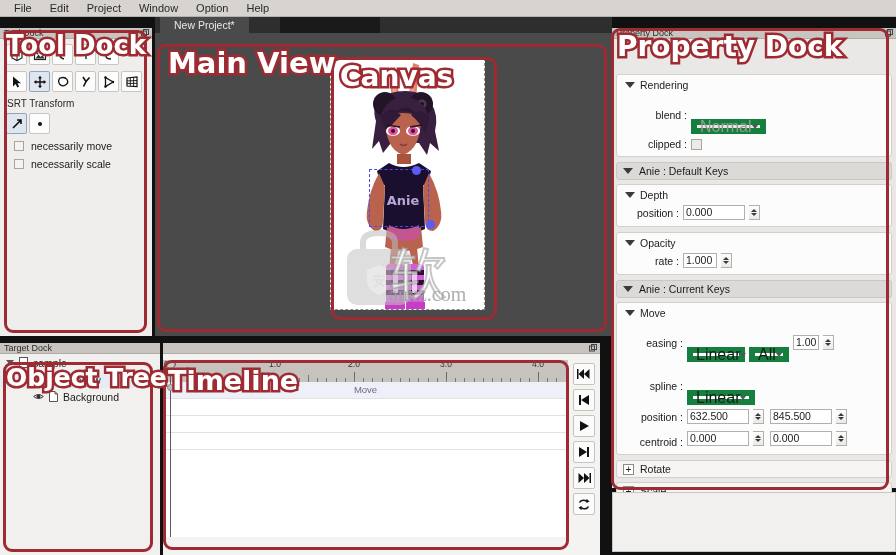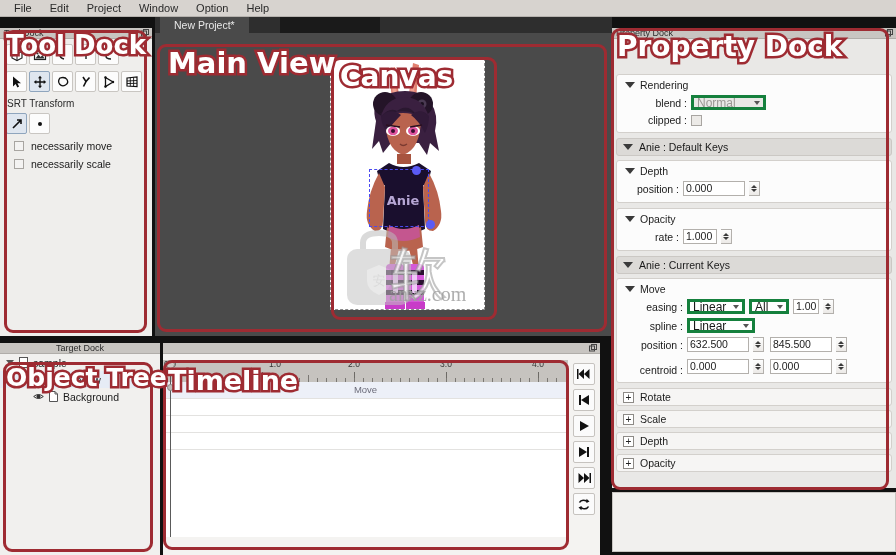--- a/index.html
+++ b/index.html
@@ -104,21 +104,21 @@
     font-family: "DejaVu Sans", sans-serif;
     letter-spacing: 2px; pointer-events: none;
   }
   .wm-sub {
     position: absolute; left: 58px; top: 224px;
     font-size: 20px; color: rgba(160,160,160,.85);
     font-family: "Liberation Serif", serif;
   }
 
   
-  #target-dock { left: 0; top: 343px; width: 160px; height: 212px; background: #f1f0ee; text-align: center; }
+  #target-dock { left: 0; top: 343px; width: 160px; height: 212px; background: #f1f0ee; }
   .tree-row { display: flex; align-items: center; gap: 5px; height: 17px; padding-left: 6px; font-size: 10.5px; }
   .tree-row.child { padding-left: 33px; }
   .tree-row.selected { background: #e6ecf5; }
   .eye { width: 11px; height: 9px; }
   .docicon { width: 9px; height: 11px; }
 
   
   #timeline {
     position: absolute; left: 163px; top: 343px; width: 437px; height: 212px;
     background: #f4f3f1;
@@ -210,23 +210,23 @@
   }
   .spin {
     width: 11px; height: 15px; border: 1px solid #b3b0ac; border-left: none;
     background: linear-gradient(#fdfdfd,#eceae7);
     display: flex; flex-direction: column; align-items: center; justify-content: center;
   }
   .spin i { display:block; width:0;height:0; border-left:3px solid transparent;border-right:3px solid transparent; }
   .spin i.up { border-bottom: 3px solid #3a3a3a; margin-bottom: 1px; }
   .spin i.dn { border-top: 3px solid #3a3a3a; }
   .combo {
-    background: #fff; border: 3px solid #15803d; height: 15px;
+    background: #fff; border: 6px solid #15803d; height: 15px;
     display: flex; align-items: center; justify-content: space-between;
-    padding: 0 3px; font-size: 12px;
+    padding: 0 3px; font-size: 16px; margin-top: 24px;
   }
   .combo.disabled { background: #e9e8e6; color: #9b9894; }
   .caret { width:0;height:0; border-left:3.5px solid transparent;border-right:3.5px solid transparent;border-top:4px solid #555; }
   .ckbox { width: 11px; height: 11px; background: #eceae7; border: 1px solid #a8a5a1; }
 
   
   #extra-panel {
     position: absolute; left: 612px; top: 492px; width: 284px; height: 60px;
     background: #f1f0ee; border: 1px solid #c9c6c2;
   }

